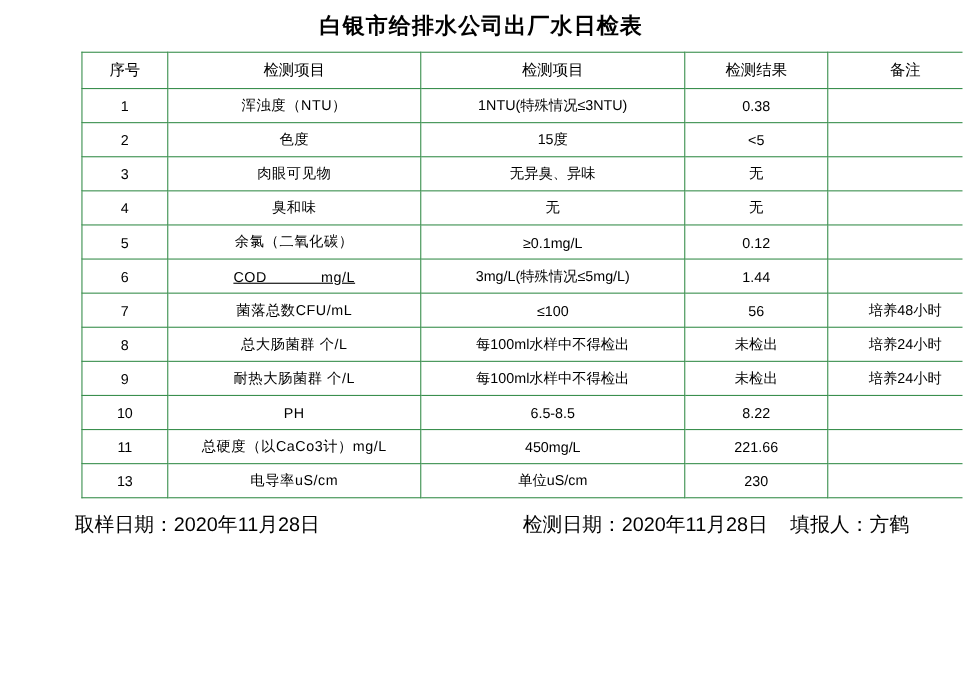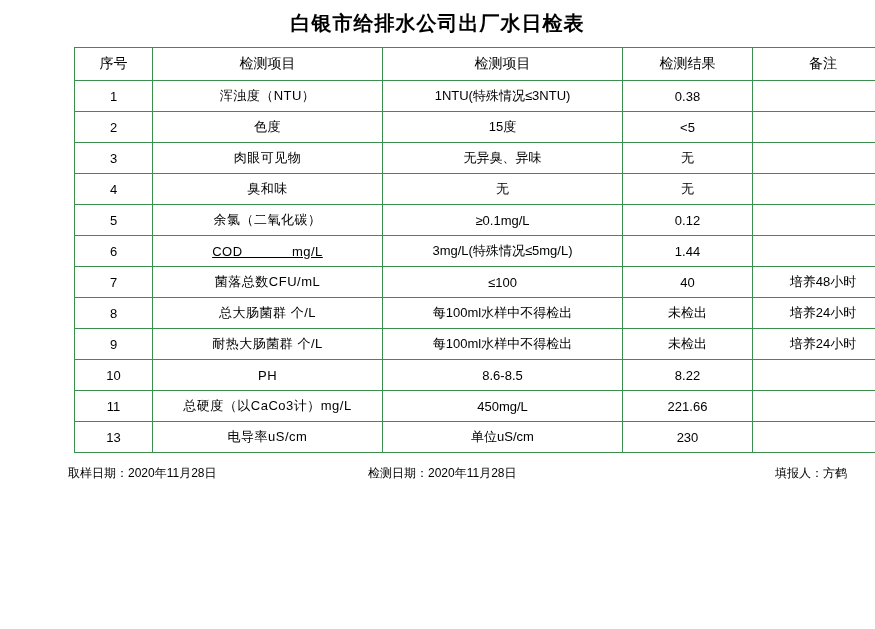--- a/index.html
+++ b/index.html
@@ -57,26 +57,26 @@
   col.c2 { width: 240px; }
   col.c3 { width: 130px; }
   col.c4 { width: 141px; }
 
   .cell-item { letter-spacing: 0.5px; }
   .footer-row {
     display: flex;
     width: 819px;
     margin: 0 28px;
     padding-top: 12px;
-    font-size: 12px;
+    font-size: 18px;
   }
   .footer-cell { white-space: nowrap; }
   .f1 { width: 300px; text-align: left; padding-left: 40px; }
-  .f2 { width: 330px; text-align: left; }
-  .f3 { flex: 1; text-align: right; font-family: Liberation Serif, serif; }
+  .f2 { width: 330px; text-align: right; }
+  .f3 { flex: 1; text-align: center; font-family: Liberation Serif, serif; }
   .nowrap { white-space: nowrap; }
 </style>
 </head>
 <body>
 
 <div class="page">
 
   <div class="doc-title">白银市给排水公司出厂水日检表</div>
 
   <div class="table-wrap">
@@ -137,41 +137,41 @@
           <td>6</td>
           <td class="cell-item nowrap" style="white-space:pre;text-decoration:underline;">COD            mg/L</td>
           <td>3mg/L(特殊情况≤5mg/L)</td>
           <td>1.44</td>
           <td></td>
         </tr>
         <tr>
           <td>7</td>
           <td class="cell-item">菌落总数CFU/mL</td>
           <td>≤100</td>
-          <td>40</td>
+          <td>56</td>
           <td>培养48小时</td>
         </tr>
         <tr>
           <td>8</td>
           <td class="cell-item">总大肠菌群 个/L</td>
           <td>每100ml水样中不得检出</td>
           <td>未检出</td>
           <td>培养24小时</td>
         </tr>
         <tr>
           <td>9</td>
           <td class="cell-item">耐热大肠菌群 个/L</td>
           <td>每100ml水样中不得检出</td>
           <td>未检出</td>
           <td>培养24小时</td>
         </tr>
         <tr>
           <td>10</td>
           <td class="cell-item">PH</td>
-          <td>8.6-8.5</td>
+          <td>6.5-8.5</td>
           <td>8.22</td>
           <td></td>
         </tr>
         <tr>
           <td>11</td>
           <td class="cell-item">总硬度（以CaCo3计）mg/L</td>
           <td>450mg/L</td>
           <td>221.66</td>
           <td></td>
         </tr>

